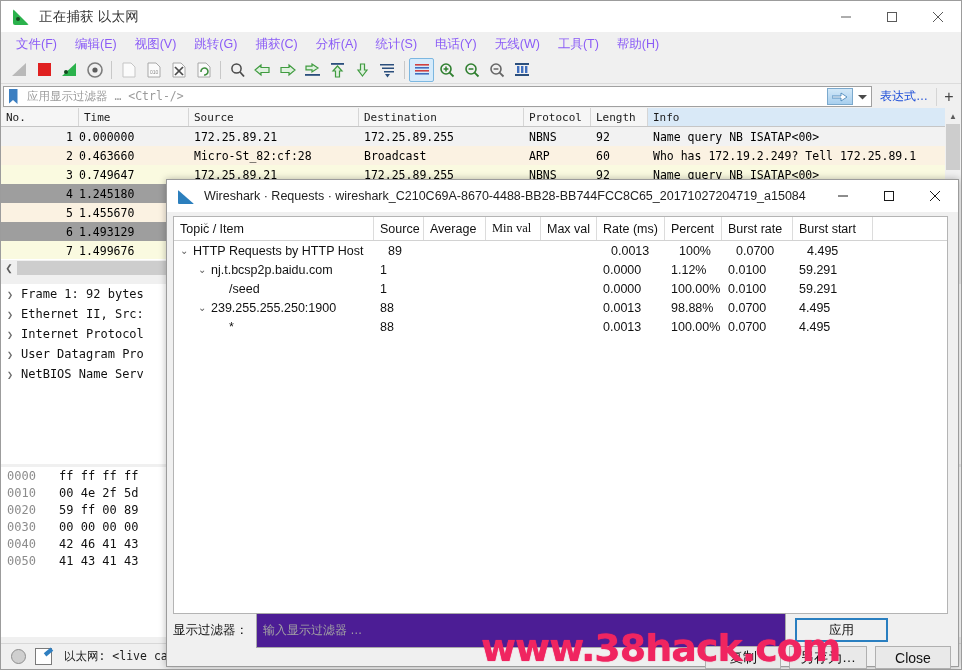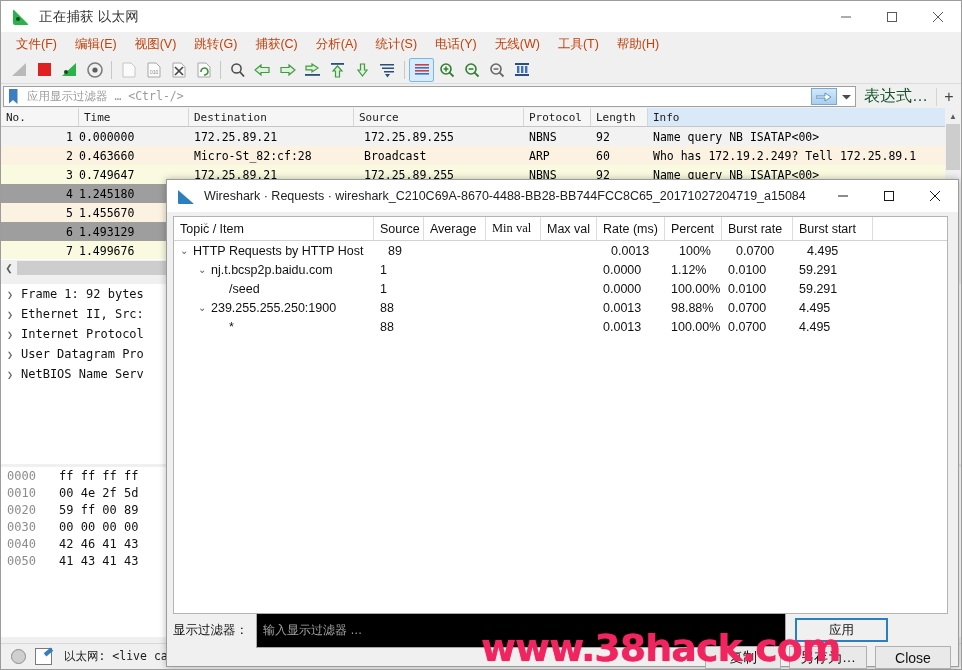--- a/index.html
+++ b/index.html
@@ -58,21 +58,21 @@
   
   .menubar {
     position: absolute; left: 0; top: 31px;
     width: 960px; height: 24px;
     background: #f0f0f0;
     display: flex; align-items: center;
     padding-left: 6px;
     box-sizing: border-box;
   }
   .menu-item {
-    font-size: 12.5px; color: #c2410c;
+    font-size: 12.5px; color: #8b5cf6;
     padding: 2px 9px;
     white-space: nowrap;
   }
 
   
   .toolbar {
     position: absolute; left: 0; top: 55px;
     width: 960px; height: 28px;
     background: #f0f0f0;
     display: flex; align-items: center;
@@ -141,21 +141,21 @@
     box-sizing: border-box;
     display: flex; align-items: center; justify-content: center;
     margin-right: 1px;
   }
   .drop-btn {
     width: 16px; height: 19px;
     display: flex; align-items: center; justify-content: center;
     margin-right: 1px;
   }
   .expr-label {
-    font-size: 16px; color: #14532d;
+    font-size: 12px; color: #1d4ed8;
     padding: 0 8px; white-space: nowrap;
   }
   .plus-btn {
     font-size: 16px; color: #444;
     width: 24px; text-align: center;
     border-left: 1px solid #d5d5d5;
   }
 
   
   .packet-area {
@@ -362,21 +362,21 @@
   .dlg-filterrow {
     position: absolute; left: 6px; top: 438px;
     width: 781px; height: 24px;
     display: flex; align-items: center;
   }
   .dfl-label {
     font-size: 12.5px; color: #111; white-space: nowrap;
   }
   .dfl-input {
     width: 530px; height: 35px; margin-left: 8px;
-    background: #000000; border: 1px solid #a9a9a9;
+    background: #4c1d95; border: 1px solid #a9a9a9;
     box-sizing: border-box;
     display: flex; align-items: center;
   }
   .dfl-ph {
     font-size: 12px; color: #a3a3a3; margin-left: 6px;
   }
   .apply-btn {
     margin-left: 9px;
     width: 93px; height: 24px;
     background: #f0f0f0;
@@ -611,22 +611,22 @@
       </div>
     </div>
     <div class="expr-label">表达式…</div>
     <div class="plus-btn">+</div>
   </div>
 
   <div class="packet-area">
     <div class="pl-header" id="pl-header">
         <div class="plh" style="width: 78px;">No.</div>
         <div class="plh" style="width: 110px;">Time</div>
+        <div class="plh" style="width: 170px;">Source</div>
         <div class="plh" style="width: 165px;">Destination</div>
-        <div class="plh" style="width: 170px;">Source</div>
         <div class="plh" style="width: 67px;">Protocol</div>
         <div class="plh" style="width: 57px;">Length</div>
         <div class="plh active" style="width: 300px;">Info</div>
       </div>
     <div class="pl-rows" id="pl-rows">
         <div class="prow" style="background: rgb(242, 242, 242);">
           <div class="pc num" style="width: 78px;">1</div>
           <div class="pc" style="width: 110px; padding-left: 0px;">0.000000</div>
           <div class="pc" style="width: 170px;">172.25.89.21</div>
           <div class="pc" style="width: 165px;">172.25.89.255</div>

